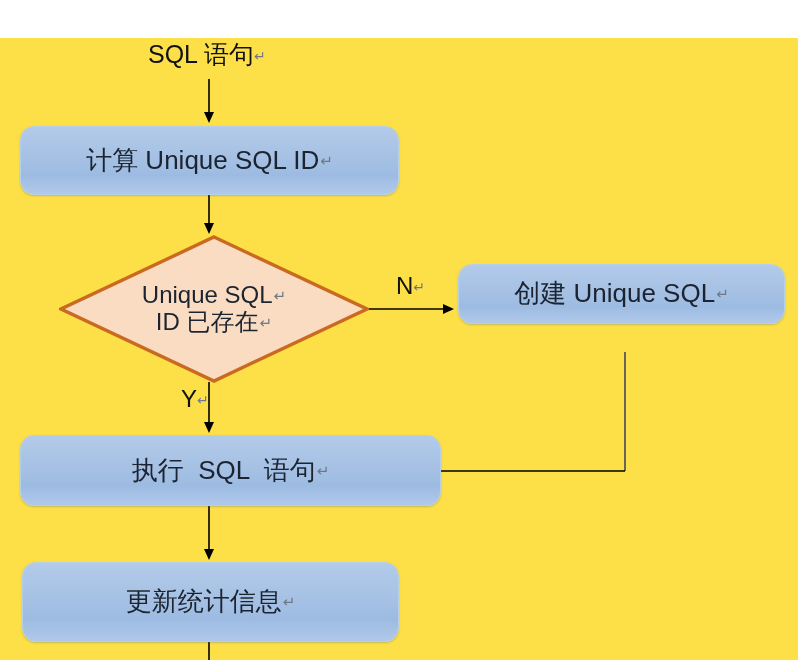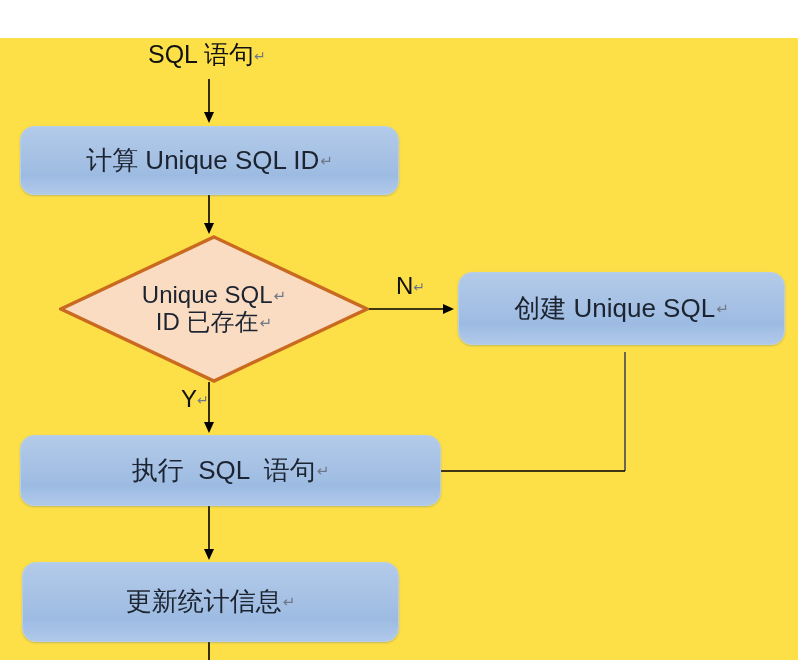--- a/index.html
+++ b/index.html
@@ -145,19 +145,19 @@
     <svg width="310" height="148" viewBox="0 0 310 148" xmlns="http://www.w3.org/2000/svg">
       <polygon points="155,2 308,74 155,146 2,74" fill="#fadcc3" stroke="#c96a20" stroke-width="3.4" stroke-linejoin="miter"></polygon>
     </svg>
     <div class="diamond-label"><span>Unique SQL</span><span class="pilcrow">↵</span><br><span>ID 已存在</span><span class="pilcrow">↵</span></div>
   </div>
 
   <div class="edge-label small" style="left:396px; top:236px;"><span>N</span><span class="pilcrow">↵</span></div>
 
   <div class="edge-label small" style="left:181px; top:349px;"><span>Y</span><span class="pilcrow">↵</span></div>
 
-  <div class="node-box" style="left:458px; top:234px; width:327px; height:73px;text-align:center;"><span>创建 Unique SQL</span><span class="pilcrow">↵</span></div>
+  <div class="node-box" style="left:458px; top:226px; width:327px; height:60px;text-align:center;"><span>创建 Unique SQL</span><span class="pilcrow">↵</span></div>
 
   <div class="node-box" style="left:20px; top:397px; width:421px; height:71px;"><span>执行  SQL  语句</span><span class="pilcrow">↵</span></div>
 
   <div class="node-box" style="left:22px; top:524px; width:377px; height:80px;"><span>更新统计信息</span><span class="pilcrow">↵</span></div>
 
 </div>
 
 </body></html>

